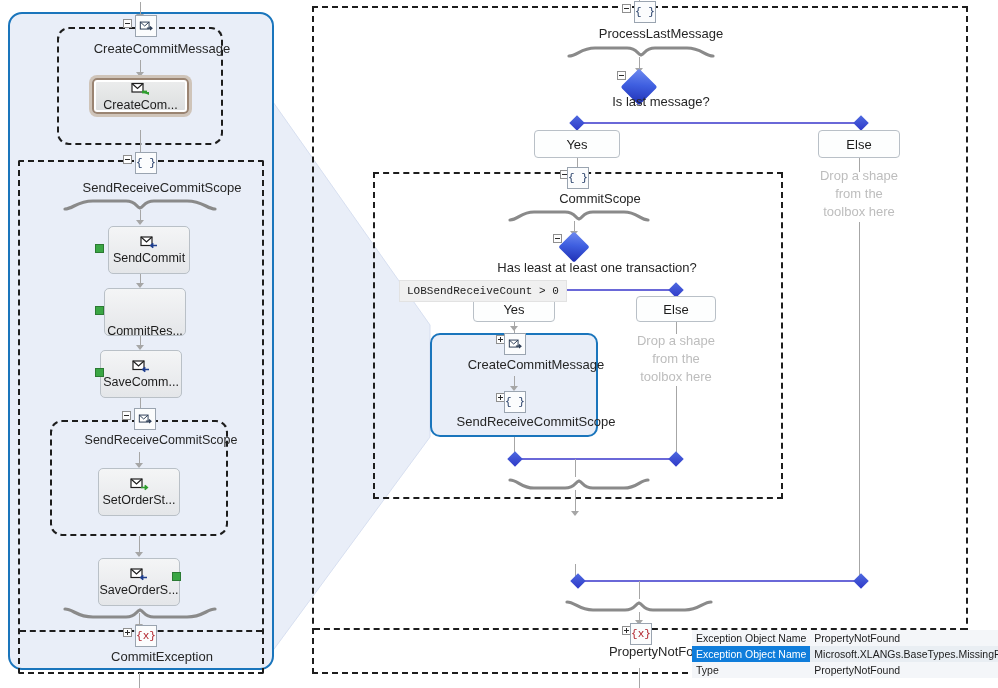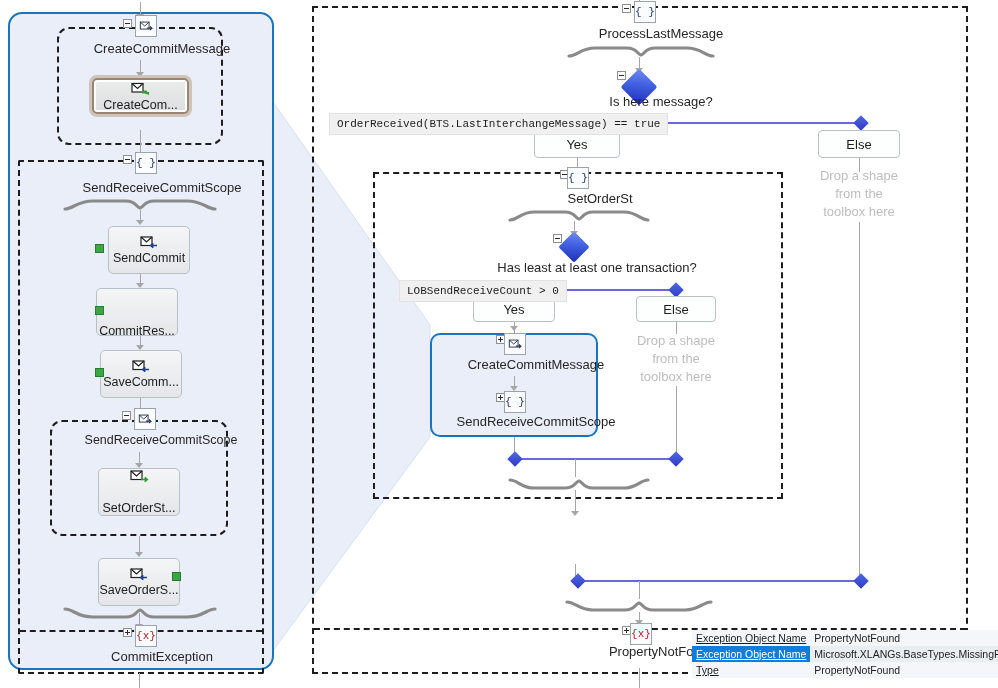--- a/index.html
+++ b/index.html
@@ -66,21 +66,21 @@
   
   .drophint{position:absolute;text-align:center;font-size:13px;color:#bdbdbd;line-height:18px;transform:translateX(-50%);}
 
   
   .wedge{position:absolute;}
 
   
   #propgrid{position:absolute;background:#f4f6f9;font-size:10.5px;color:#1c1c1c;border:0;}
   #propgrid table{border-collapse:collapse;}
   #propgrid td{padding:1px 4px 1px 4px;white-space:nowrap;line-height:14px;}
-  #propgrid td.k{width:108px;text-decoration:underline;}
+  #propgrid td.k{width:108px;}
   #propgrid tr.sel td.k{background:#0f7ddb;color:#ffffff;}
   #propgrid tr.sel td.v{background:#e9eef3;}
 
   .green-port{position:absolute;width:9px;height:9px;background:#3aa644;border:1px solid #2b7a33;box-sizing:border-box;}
 </style>
 </head>
 <body>
 
 <div id="stage">
 
@@ -138,21 +138,21 @@
       <path d="M2 2 L7.5 7 L13 2" fill="none" stroke="#1f1f1f" stroke-width="1.2"></path>
       <path d="M18 10.5 L12 10.5 M14.2 8.3 L11.7 10.5 L14.2 12.7" fill="#1f3f8f" stroke="#1f3f8f" stroke-width="1.6"></path>
     </svg>
     <span class="cap">SendCommit</span>
   </div>
   <div class="green-port" style="left:95px;top:244px;"></div>
 
   <div class="vline" style="left:140px;top:274px;height:12px;"></div>
   <div class="arrow-dn" style="left:140px;top:283px;"></div>
 
-  <div class="action" style="left:96px;top:288px;width:82px;height:48px;gap:36px;">
+  <div class="action" style="left:104px;top:288px;width:82px;height:48px;gap:36px;">
     <svg width="20" height="15" viewBox="0 0 20 15">
       <rect x="2" y="2" width="11" height="8.5" fill="#ffffff" stroke="#1f1f1f" stroke-width="1.2"></rect>
       <path d="M2 2 L7.5 7 L13 2" fill="none" stroke="#1f1f1f" stroke-width="1.2"></path>
       <path d="M12 10.5 L18 10.5 M15.8 8.3 L18.3 10.5 L15.8 12.7" fill="#2f9e2f" stroke="#2f9e2f" stroke-width="1.6"></path>
     </svg>
     <span class="cap">CommitRes...</span>
   </div>
   <div class="green-port" style="left:95px;top:306px;"></div>
 
   <div class="vline" style="left:140px;top:336px;height:12px;"></div>
@@ -178,21 +178,21 @@
       <rect x="1.5" y="3.5" width="10" height="8" fill="#ffffff" stroke="#2b3c55" stroke-width="1.1"></rect>
       <path d="M1.5 3.5 L6.5 8 L11.5 3.5" fill="none" stroke="#2b3c55" stroke-width="1.1"></path>
       <path d="M9 10.5 L14.5 10.5 M12.5 8.5 L14.8 10.5 L12.5 12.5" fill="none" stroke="#2b3c55" stroke-width="1.4"></path>
     </svg>
   </div>
   <div class="lbl center" style="left:139px;top:433px;font-size:12.5px;">SendReceiveCommitScope</div>
 
   <div class="vline" style="left:139px;top:452px;height:13px;"></div>
   <div class="arrow-dn" style="left:139px;top:463px;"></div>
 
-  <div class="action" style="left:98px;top:468px;width:82px;height:48px;justify-content:space-between;">
+  <div class="action" style="left:98px;top:468px;width:82px;height:48px;">
     <svg width="20" height="15" viewBox="0 0 20 15">
       <rect x="2" y="2" width="11" height="8.5" fill="#ffffff" stroke="#1f1f1f" stroke-width="1.2"></rect>
       <path d="M2 2 L7.5 7 L13 2" fill="none" stroke="#1f1f1f" stroke-width="1.2"></path>
       <path d="M12 10.5 L18 10.5 M15.8 8.3 L18.3 10.5 L15.8 12.7" fill="#2f9e2f" stroke="#2f9e2f" stroke-width="1.6"></path>
     </svg>
     <span class="cap">SetOrderSt...</span>
   </div>
 
   <div class="vline" style="left:139px;top:536px;height:20px;"></div>
   <div class="arrow-dn" style="left:139px;top:552px;"></div>
@@ -230,50 +230,49 @@
 
   <svg class="brace" style="left:567px;top:45px;width:148px;height:14px;">
     <path d="M2,11 C10,11 14,3 28,3 L60,3 C70,3 70,9 74,10 C78,9 78,3 88,3 L120,3 C134,3 138,11 146,11" fill="none" stroke="#8a8a8a" stroke-width="3.2" stroke-linecap="round"></path>
   </svg>
 
   <div class="vline" style="left:639px;top:57px;height:14px;"></div>
   <div class="arrow-dn" style="left:639px;top:68px;"></div>
 
   <div class="exp" style="left:617px;top:71px;"></div>
   <div class="decide" style="left:639px;top:74px;"></div>
-  <div class="lbl center" style="left:639px;top:94px;">Is here message?</div>
+  <div class="lbl center" style="left:639px;top:94px;">Is last message?</div>
 
   <div class="prail" style="left:576px;top:122px;width:286px;"></div>
   <div class="pdia" style="left:577px;top:123px;"></div>
   <div class="pdia" style="left:861px;top:123px;"></div>
 
   <div class="branch" style="left:534px;top:130px;width:86px;height:28px;">
     <span>Yes</span>
   </div>
   <div class="branch" style="left:818px;top:130px;width:82px;height:28px;">
     <span>Else</span>
   </div>
 
-  <div class="chip" style="left:329px;top:113px;">OrderReceived(BTS.LastInterchangeMessage) == true</div>
 
   <div class="drophint" style="left:859px;top:167px;width:120px;">
     <div>Drop a shape</div>
     <div>from the</div>
     <div>toolbox here</div>
   </div>
   <div class="vline" style="left:859px;top:158px;height:14px;"></div>
   <div class="vline" style="left:859px;top:222px;height:358px;"></div>
 
   <div class="vline" style="left:577px;top:158px;height:14px;"></div>
   <div class="arrow-dn" style="left:577px;top:168px;"></div>
 
   <div class="dashdotframe" style="left:373px;top:172px;width:410px;height:327px;border:2px dashed #1d1d1d;"></div>
   <div class="exp" style="left:560px;top:170px;"></div>
   <div class="glyph" style="left:567px;top:167px;">{ }</div>
-  <div class="lbl center" style="left:578px;top:191px;">SetOrderSt</div>
+  <div class="lbl center" style="left:578px;top:191px;">CommitScope</div>
 
   <svg class="brace" style="left:508px;top:209px;width:142px;height:14px;">
     <path d="M2,11 C10,11 13,3 26,3 L57,3 C67,3 67,9 71,10 C75,9 75,3 85,3 L116,3 C129,3 132,11 140,11" fill="none" stroke="#8a8a8a" stroke-width="3.2" stroke-linecap="round"></path>
   </svg>
 
   <div class="vline" style="left:574px;top:221px;height:14px;"></div>
   <div class="arrow-dn" style="left:574px;top:231px;"></div>
 
   <div class="exp" style="left:553px;top:234px;"></div>
   <div class="decide" style="left:574px;top:236px;width:22px;height:22px;"></div>

